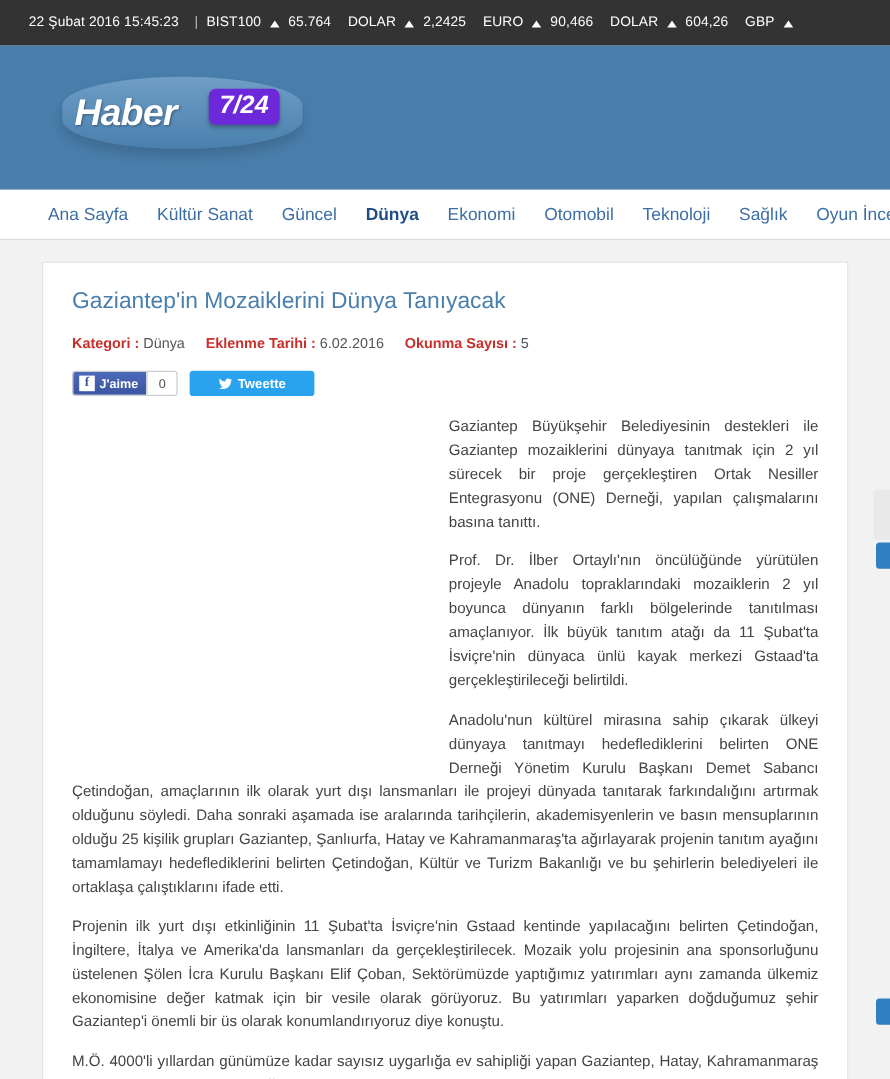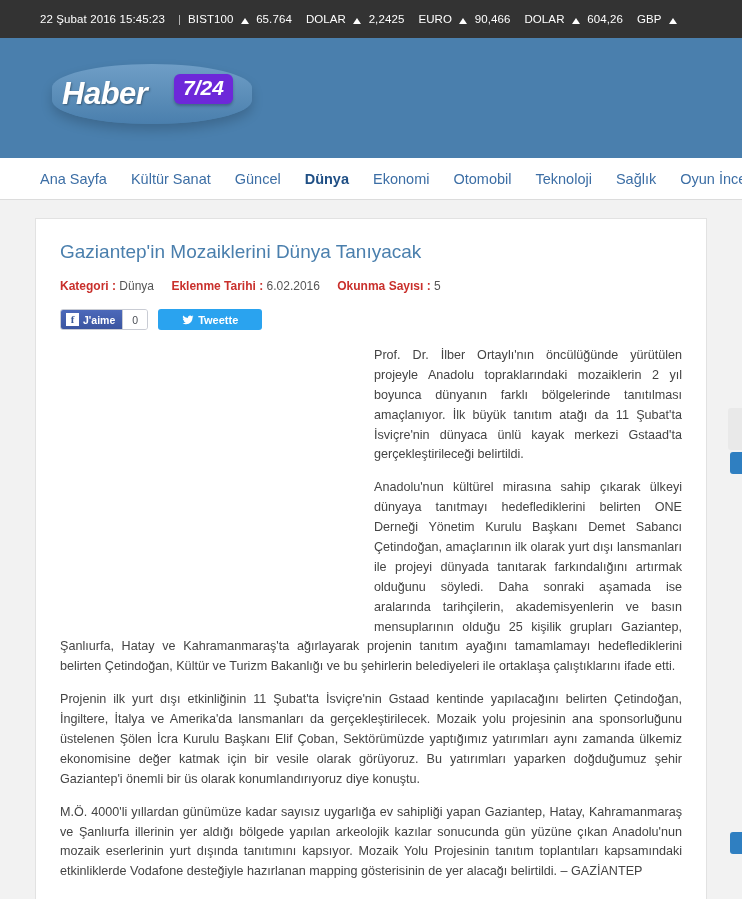--- a/index.html
+++ b/index.html
@@ -12,21 +12,21 @@
   }
   body { position: relative; width: 742px; min-height: 899px; background: #f2f2f2; }
 
   
   .ticker {
     height: 38px;
     background: #333333;
     color: #ffffff;
     display: flex;
     align-items: center;
-    padding-left: 40px;
+    padding-left: 24px;
     font-size: 11.5px;
     letter-spacing: .1px;
     white-space: nowrap;
   }
   .ticker .tdate { margin-right: 6px; }
   .ticker .sep { margin: 0 7px; color: #bdbdbd; }
   .ticker .item { margin-right: 14px; }
   .ticker .name { margin-right: 4px; margin-top: 44px; }
   .arrow-up {
     display: inline-block;
@@ -296,20 +296,21 @@
       <div class="tw-btn">
         <svg class="tw-bird" viewBox="0 0 24 24">
           <path fill="#ffffff" d="M23 4.9c-.8.4-1.7.6-2.6.8 1-.6 1.7-1.5 2-2.5-.9.5-1.9.9-2.9 1.1A4.6 4.6 0 0 0 11.6 8 13 13 0 0 1 2.2 3.2a4.6 4.6 0 0 0 1.4 6.1c-.7 0-1.4-.2-2-.5 0 2.2 1.6 4 3.7 4.4-.6.2-1.3.2-2 .1a4.6 4.6 0 0 0 4.3 3.2A9.2 9.2 0 0 1 1 18.5a13 13 0 0 0 7 2c8.4 0 13-7 13-13v-.6c.9-.6 1.6-1.4 2-2z"></path>
         </svg>
         <span>Tweette</span>
       </div>
     </div>
 
     <div class="article">
       <div class="photo-hole"></div>
+      <p>Gaziantep Büyükşehir Belediyesinin destekleri ile Gaziantep mozaiklerini dünyaya tanıtmak için 2 yıl sürecek bir proje gerçekleştiren Ortak Nesiller Entegrasyonu (ONE) Derneği, yapılan çalışmalarını basına tanıttı.</p>
       <p>Prof. Dr. İlber Ortaylı'nın öncülüğünde yürütülen projeyle Anadolu topraklarındaki mozaiklerin 2 yıl boyunca dünyanın farklı bölgelerinde tanıtılması amaçlanıyor. İlk büyük tanıtım atağı da 11 Şubat'ta İsviçre'nin dünyaca ünlü kayak merkezi Gstaad'ta gerçekleştirileceği belirtildi.</p>
       <p>Anadolu'nun kültürel mirasına sahip çıkarak ülkeyi dünyaya tanıtmayı hedeflediklerini belirten ONE Derneği Yönetim Kurulu Başkanı Demet Sabancı Çetindoğan, amaçlarının ilk olarak yurt dışı lansmanları ile projeyi dünyada tanıtarak farkındalığını artırmak olduğunu söyledi. Daha sonraki aşamada ise aralarında tarihçilerin, akademisyenlerin ve basın mensuplarının olduğu 25 kişilik grupları Gaziantep, Şanlıurfa, Hatay ve Kahramanmaraş'ta ağırlayarak projenin tanıtım ayağını tamamlamayı hedeflediklerini belirten Çetindoğan, Kültür ve Turizm Bakanlığı ve bu şehirlerin belediyeleri ile ortaklaşa çalıştıklarını ifade etti.</p>
       <div class="clearer"></div>
       <p>Projenin ilk yurt dışı etkinliğinin 11 Şubat'ta İsviçre'nin Gstaad kentinde yapılacağını belirten Çetindoğan, İngiltere, İtalya ve Amerika'da lansmanları da gerçekleştirilecek. Mozaik yolu projesinin ana sponsorluğunu üstelenen Şölen İcra Kurulu Başkanı Elif Çoban, Sektörümüzde yaptığımız yatırımları aynı zamanda ülkemiz ekonomisine değer katmak için bir vesile olarak görüyoruz. Bu yatırımları yaparken doğduğumuz şehir Gaziantep'i önemli bir üs olarak konumlandırıyoruz diye konuştu.</p>
       <p>M.Ö. 4000'li yıllardan günümüze kadar sayısız uygarlığa ev sahipliği yapan Gaziantep, Hatay, Kahramanmaraş ve Şanlıurfa illerinin yer aldığı bölgede yapılan arkeolojik kazılar sonucunda gün yüzüne çıkan Anadolu'nun mozaik eserlerinin yurt dışında tanıtımını kapsıyor. Mozaik Yolu Projesinin tanıtım toplantıları kapsamındaki etkinliklerde Vodafone desteğiyle hazırlanan mapping gösterisinin de yer alacağı belirtildi. – GAZİANTEP</p>
     </div>
 
   </div>
 </div>
 

